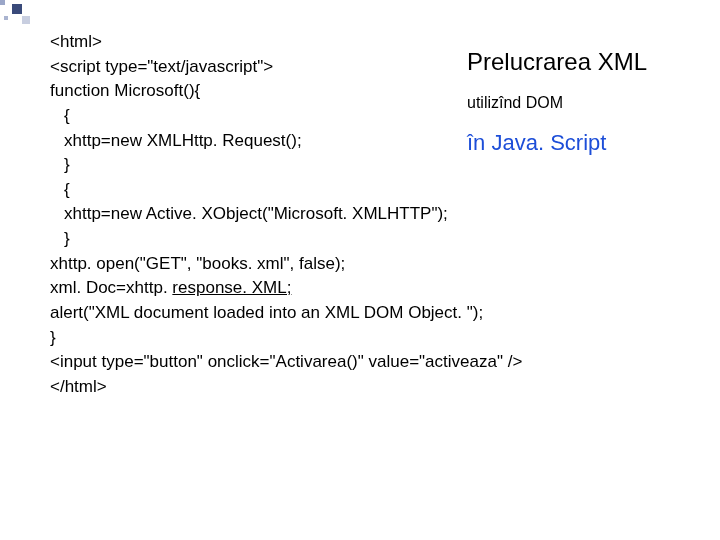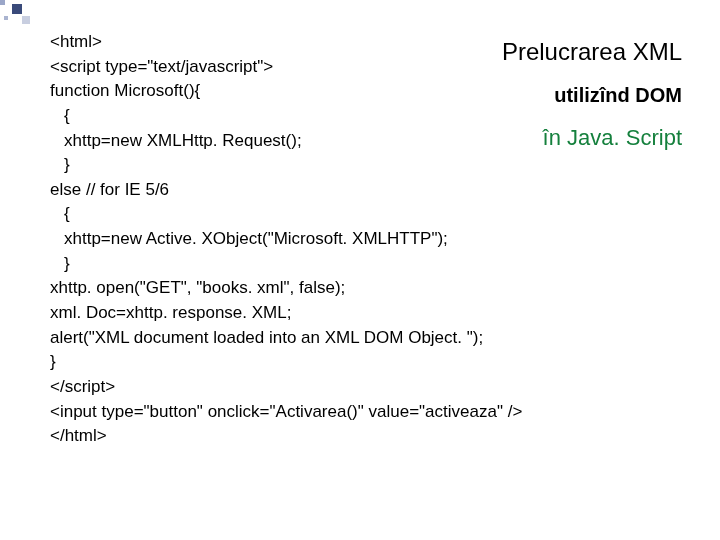--- a/index.html
+++ b/index.html
@@ -31,31 +31,31 @@
       bottom: 20px;
     }
     .code {
       font-size: 17px;
       line-height: 1.45;
       color: #000;
       font-family: Arial, sans-serif;
     }
     .code div { white-space: pre-wrap; }
     .ind { padding-left: 14px; }
-    .under { }
+    .under { text-decoration: underline; }
     .titles {
       position: absolute;
       right: 8px;
-      top: 8px;
-      text-align: right;
+      top: 18px;
+      text-align: left;
       width: 215px;
     }
     .t1 { font-size: 24px; color: #000; margin-bottom: 18px; }
-    .t2 { font-size: 20px; color: #000; margin-bottom: 18px; font-weight: bold; }
-    .t3 { font-size: 22px; color: #15803d; }
+    .t2 { font-size: 16px; color: #000; margin-bottom: 18px; }
+    .t3 { font-size: 22px; color: #1d4ed8; }
   </style>
 </head>
 <body>
 
 <div class="deco">
   <div class="sq sq4"></div>
   <div class="sq sq1"></div>
   <div class="sq sq2"></div>
   <div class="sq sq3"></div>
 </div>
@@ -68,26 +68,24 @@
     <div class="t3">în Java. Script</div>
   </div>
 
   <div class="code">
     <div>&lt;html&gt;</div>
     <div>&lt;script type="text/javascript"&gt;</div>
     <div>function Microsoft(){</div>
     <div class="ind">{</div>
     <div class="ind">xhttp=new XMLHttp. Request();</div>
     <div class="ind">}</div>
-    <div>else // for IE 5/6</div>
     <div class="ind">{</div>
     <div class="ind">xhttp=new Active. XObject("Microsoft. XMLHTTP");</div>
     <div class="ind">}</div>
     <div>xhttp. open("GET", "books. xml", false);</div>
     <div><span>xml. Doc=xhttp. </span><span class="under">response. XML;</span></div>
     <div>alert("XML document loaded into an XML DOM Object. ");</div>
     <div>}</div>
-    <div>&lt;/script&gt;</div>
     <div>&lt;input type="button" onclick="Activarea()" value="activeaza" /&gt;</div>
     <div>&lt;/html&gt;</div>
   </div>
 
 </div>
 
 </body></html>

